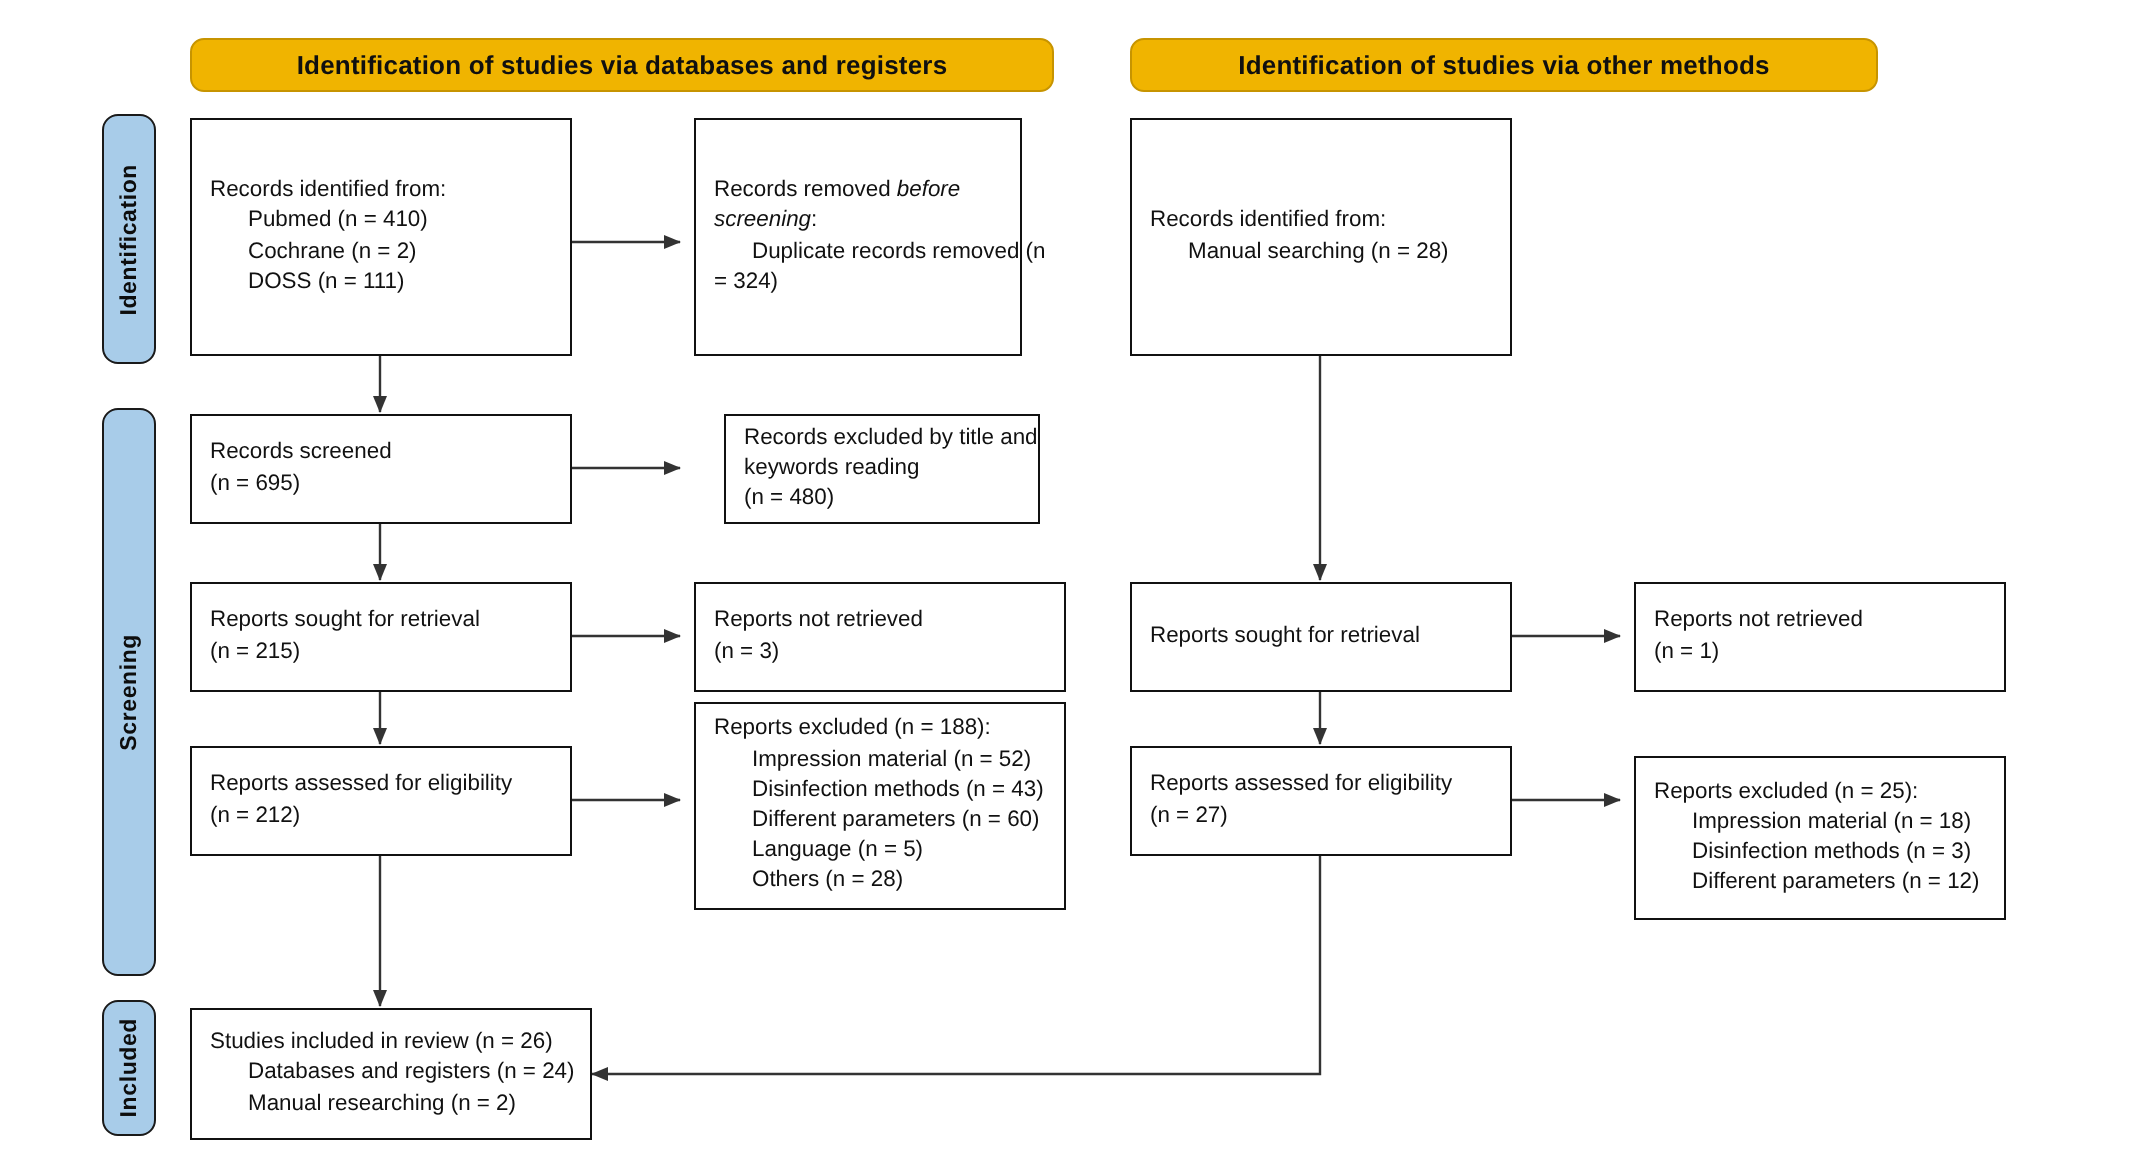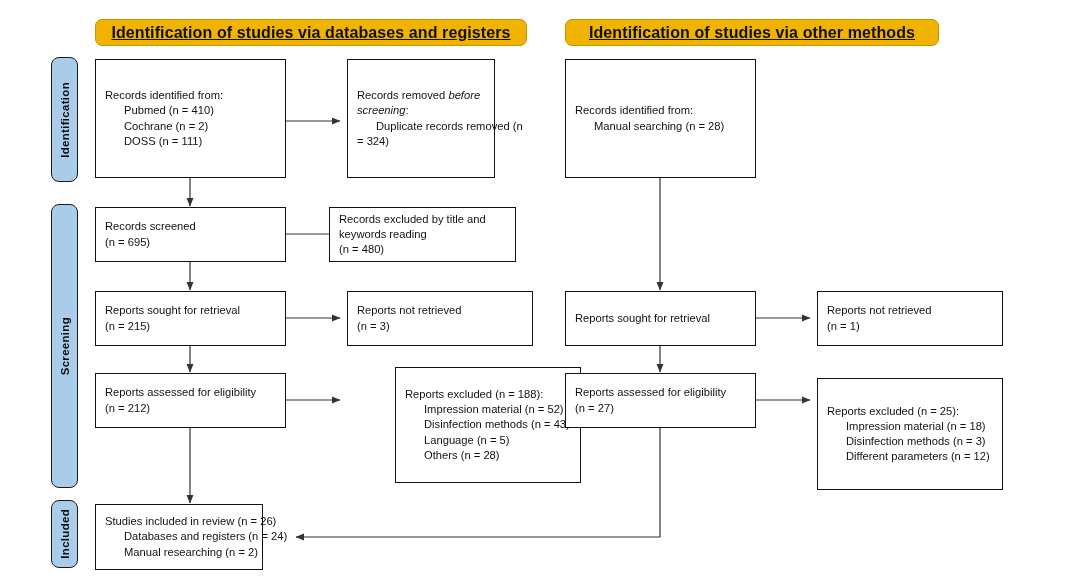--- a/index.html
+++ b/index.html
@@ -44,25 +44,24 @@
   }
   .header-bar {
     position: absolute;
     background: #F0B400;
     border: 1.3px solid #c79400;
     border-radius: 7px;
     box-sizing: border-box;
     display: flex;
     align-items: center;
     justify-content: center;
-    font-size: 16px;
+    font-size: 13px;
     font-weight: bold;
     color: #101010;
     letter-spacing: 0.1px;
-    text-decoration: underline;
   }
   .node {
     position: absolute;
     background: #ffffff;
     border: 1.7px solid #111111;
     box-sizing: border-box;
     display: flex;
     flex-direction: column;
     justify-content: center;
     padding: 0 9px;
@@ -132,57 +131,58 @@
   <div class="header-bar" style="left:95px; top:19px; width:432px; height:27px;">Identification of studies via databases and registers</div>
   <div class="header-bar" style="left:565px; top:19px; width:374px; height:27px;">Identification of studies via other methods</div>
 
   <div class="node" style="left:95px; top:59px; width:191px; height:119px;">
     <div class="line">Records identified from:</div>
     <div class="line ind">Pubmed (n = 410)</div>
     <div class="line ind">Cochrane (n = 2)</div>
     <div class="line ind">DOSS (n = 111)</div>
   </div>
 
-  <div class="node" style="left:347px; top:59px; width:148px; height:119px;">
+  <div class="node" style="left:347px; top:59px; width:164px; height:119px;">
     <div class="line"><span>Records removed </span><span class="ital">before</span></div>
     <div class="line"><span class="ital">screening</span><span>:</span></div>
     <div class="line ind">Duplicate records removed (n</div>
     <div class="line">= 324)</div>
   </div>
 
   <div class="node" style="left:95px; top:207px; width:191px; height:55px;justify-content:center;">
     <div class="line">Records screened</div>
     <div class="line">(n = 695)</div>
   </div>
 
-  <div class="node" style="left:329px; top:207px; width:187px; height:55px;">
+  <div class="node" style="left:362px; top:207px; width:158px; height:55px;">
     <div class="line">Records excluded by title and</div>
     <div class="line">keywords reading</div>
     <div class="line">(n = 480)</div>
   </div>
 
   <div class="node" style="left:95px; top:291px; width:191px; height:55px;">
     <div class="line">Reports sought for retrieval</div>
     <div class="line">(n = 215)</div>
   </div>
 
   <div class="node" style="left:347px; top:291px; width:186px; height:55px;">
     <div class="line">Reports not retrieved</div>
     <div class="line">(n = 3)</div>
   </div>
 
   <div class="node" style="left:95px; top:373px; width:191px; height:55px;">
     <div class="line">Reports assessed for eligibility</div>
     <div class="line">(n = 212)</div>
   </div>
 
-  <div class="node" style="left:347px; top:367px; width:186px; height:116px;margin-left:48px;">
+  <div class="node" style="left:347px; top:351px; width:186px; height:104px;">
     <div class="line">Reports excluded (n = 188):</div>
     <div class="line ind">Impression material (n = 52)</div>
     <div class="line ind">Disinfection methods (n = 43)</div>
+    <div class="line ind">Different parameters (n = 60)</div>
     <div class="line ind">Language (n = 5)</div>
     <div class="line ind">Others (n = 28)</div>
   </div>
 
   <div class="node" style="left:565px; top:59px; width:191px; height:119px;">
     <div class="line">Records identified from:</div>
     <div class="line ind">Manual searching (n = 28)</div>
   </div>
 
   <div class="node" style="left:565px; top:291px; width:191px; height:55px;">
@@ -192,26 +192,26 @@
   <div class="node" style="left:817px; top:291px; width:186px; height:55px;">
     <div class="line">Reports not retrieved</div>
     <div class="line">(n = 1)</div>
   </div>
 
   <div class="node" style="left:565px; top:373px; width:191px; height:55px;">
     <div class="line">Reports assessed for eligibility</div>
     <div class="line">(n = 27)</div>
   </div>
 
-  <div class="node" style="left:817px; top:378px; width:186px; height:112px;">
+  <div class="node" style="left:817px; top:378px; width:186px; height:82px;">
     <div class="line">Reports excluded (n = 25):</div>
     <div class="line ind">Impression material (n = 18)</div>
     <div class="line ind">Disinfection methods (n = 3)</div>
     <div class="line ind">Different parameters (n = 12)</div>
   </div>
 
-  <div class="node" style="left:95px; top:504px; width:168px; height:66px;">
+  <div class="node" style="left:95px; top:504px; width:201px; height:66px;">
     <div class="line">Studies included in review (n = 26)</div>
     <div class="line ind">Databases and registers (n = 24)</div>
     <div class="line ind">Manual researching (n = 2)</div>
   </div>
 
 </div>
 
 </body></html>

